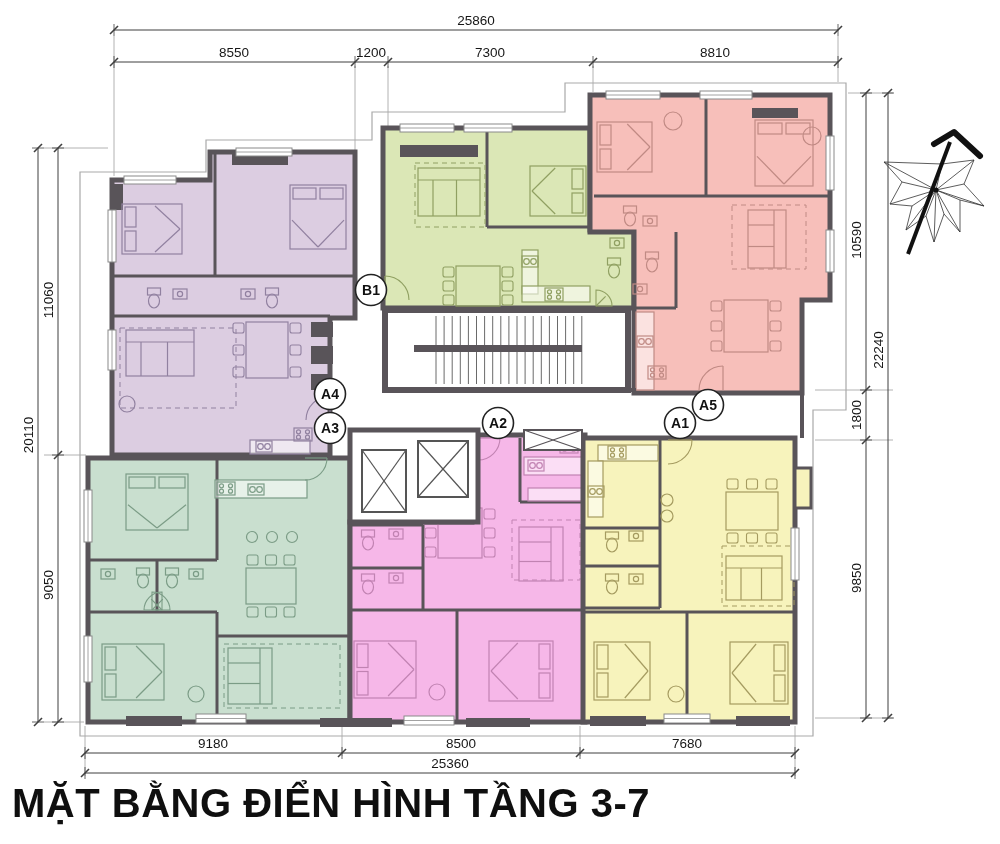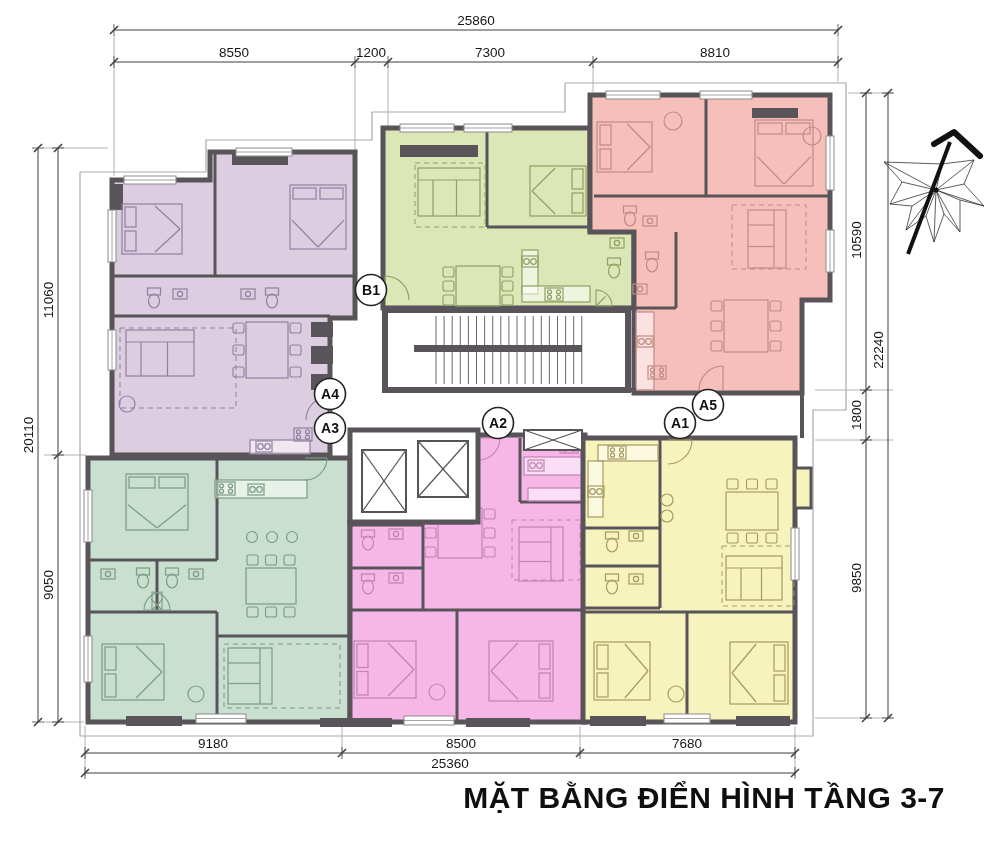--- a/index.html
+++ b/index.html
@@ -1,20 +1,20 @@
 <!DOCTYPE html>
 <html><head>
 <meta charset="utf-8">
 <style>
   html,body{margin:0;padding:0;background:#fff;width:1000px;height:844px;overflow:hidden;
     font-family:"Liberation Sans",sans-serif;}
   #stage{position:relative;width:1000px;height:844px;background:#ffffff;}
   #plan{position:absolute;left:0;top:0;}
-  #title{position:absolute;left:0;top:781px;width:945px;text-align:right;
-    font-size:30px;font-weight:bold;color:#0f0f0f;letter-spacing:0.5px;
+  #title{position:absolute;left:12px;top:781px;width:945px;text-align:left;
+    font-size:40px;font-weight:bold;color:#0f0f0f;letter-spacing:0.5px;
     font-family:"Liberation Sans","DejaVu Sans",sans-serif;}
 </style>
 </head>
 <body>
 
 <div id="stage">
   <svg id="plan" width="1000" height="844" viewBox="0 0 1000 844">
       <g>
         <path d="M80 172 L206 172 L206 140 L372 140 L372 112 L565 112 L565 83 L846 83 L846 410 L813 410 L813 736 L80 736 Z" fill="none" stroke="#a9a9a9" stroke-width="1.2"></path>
       </g>

